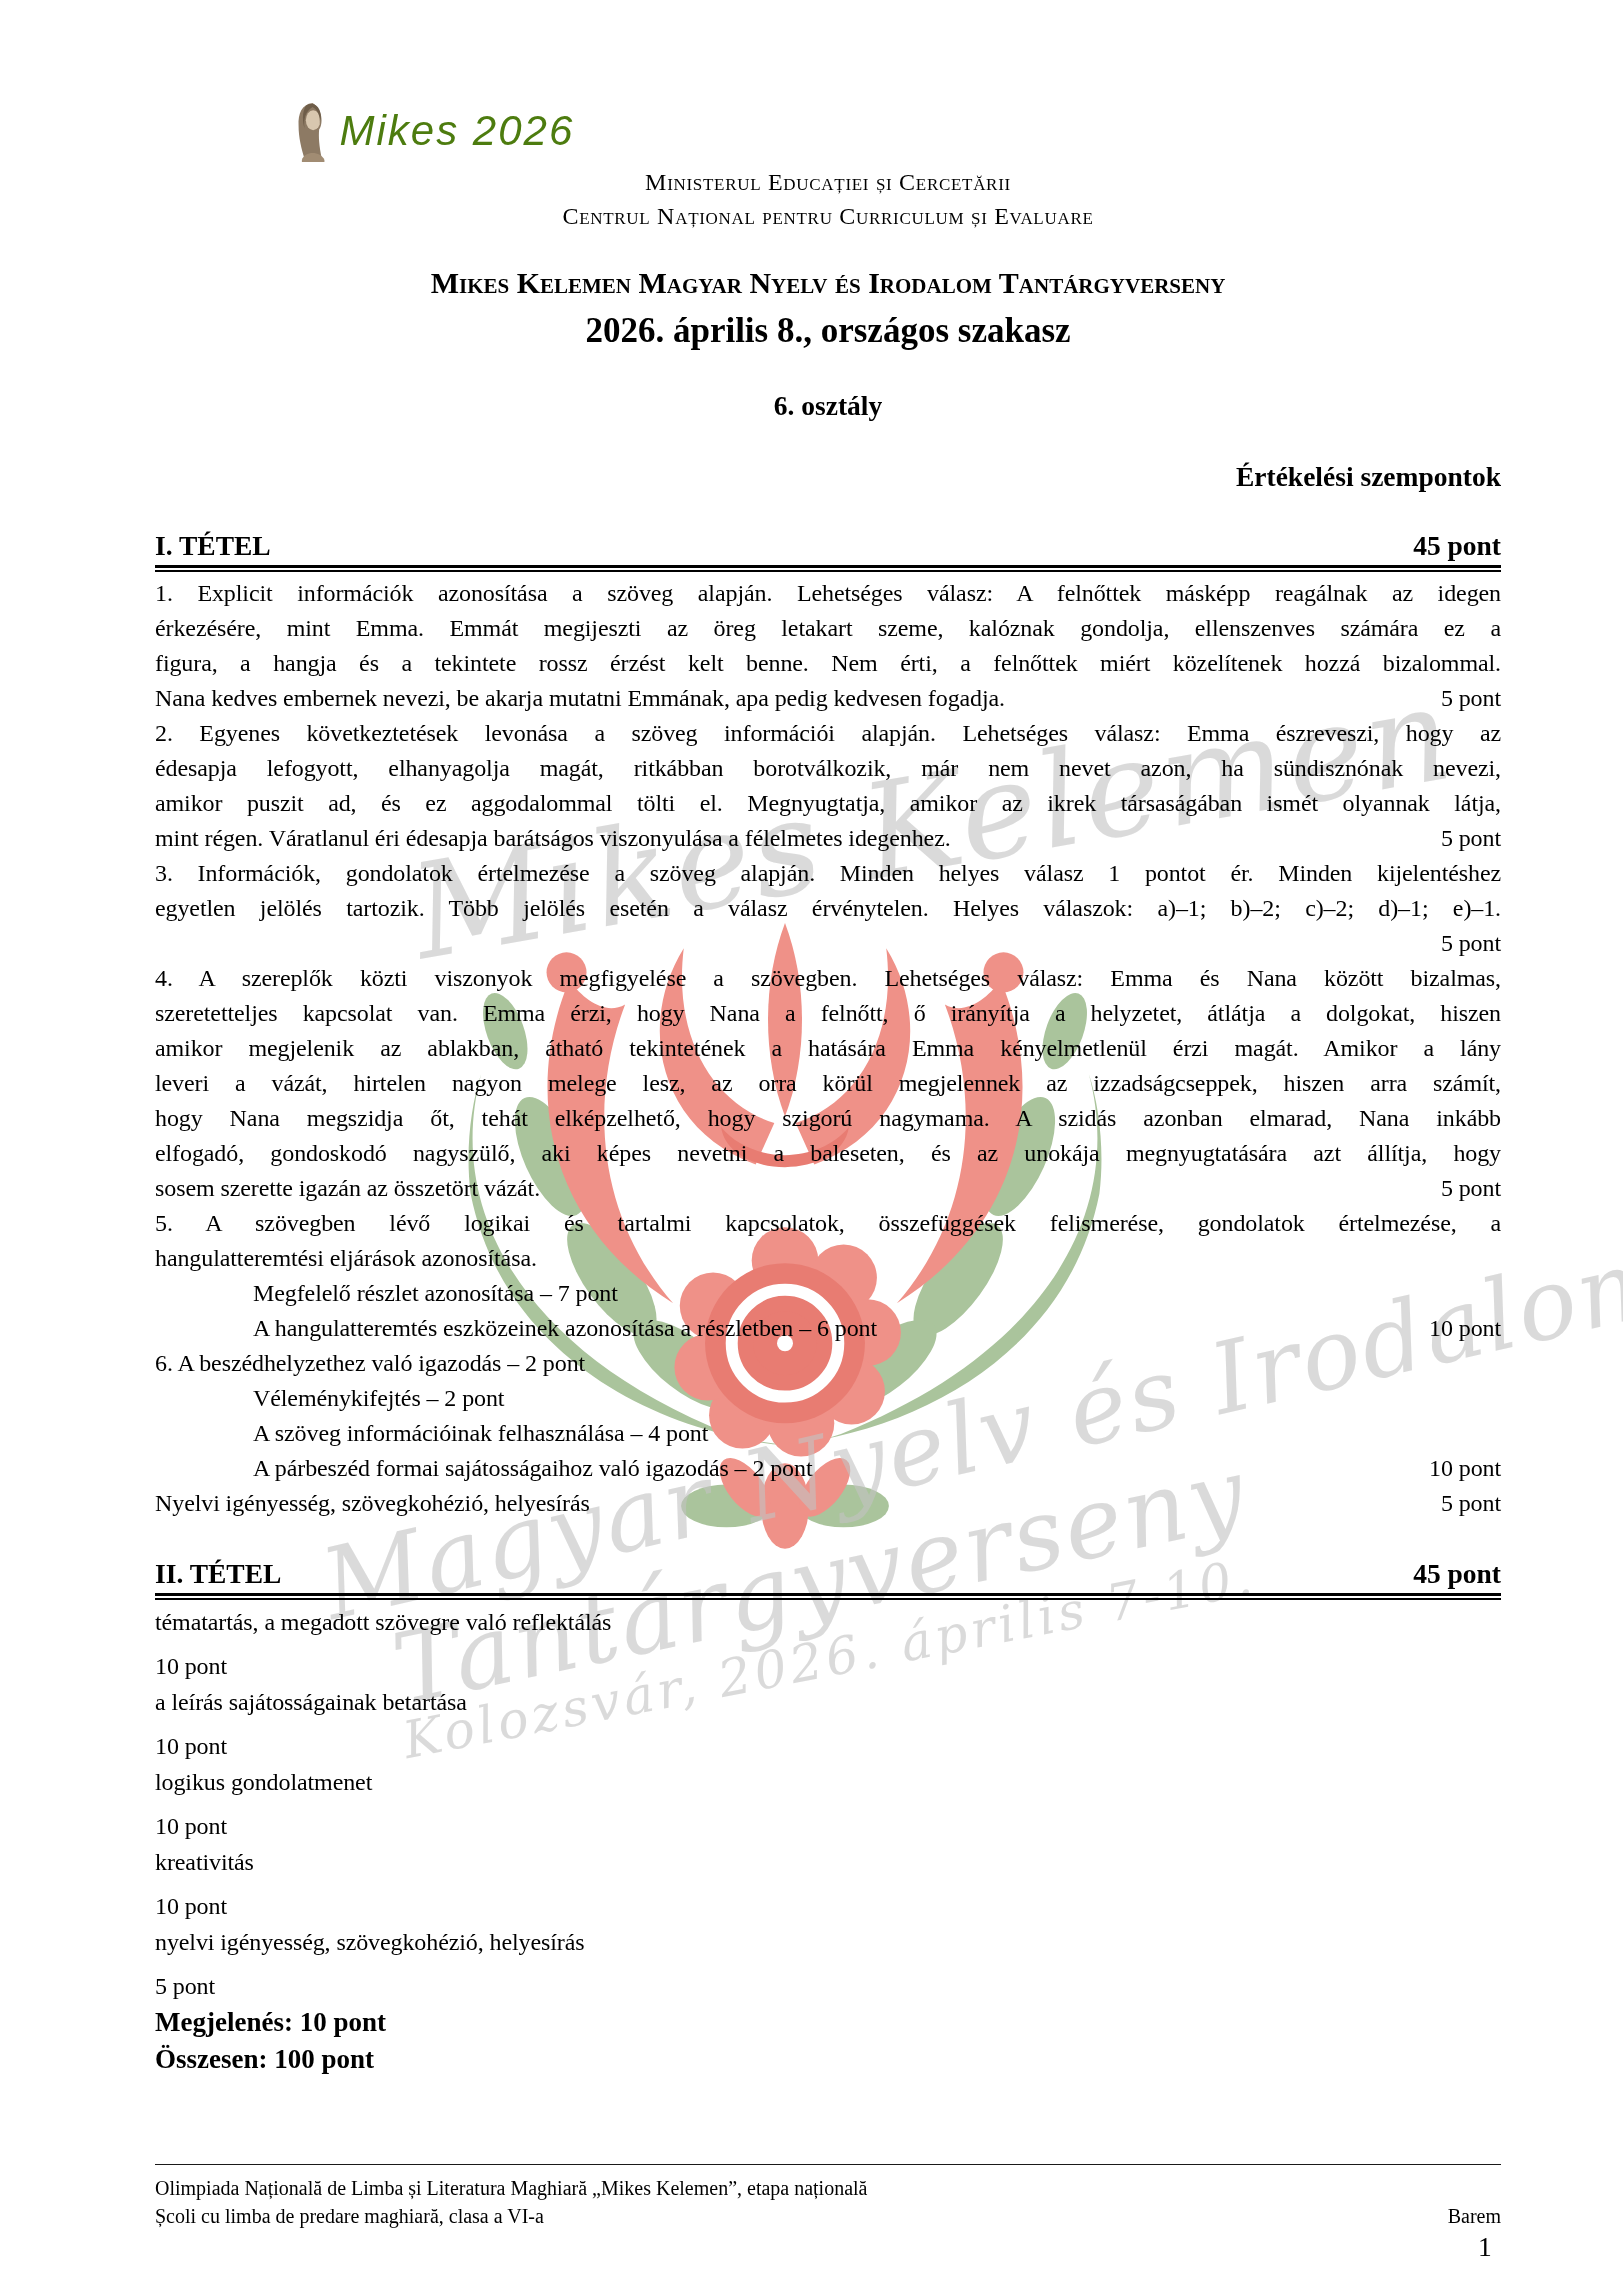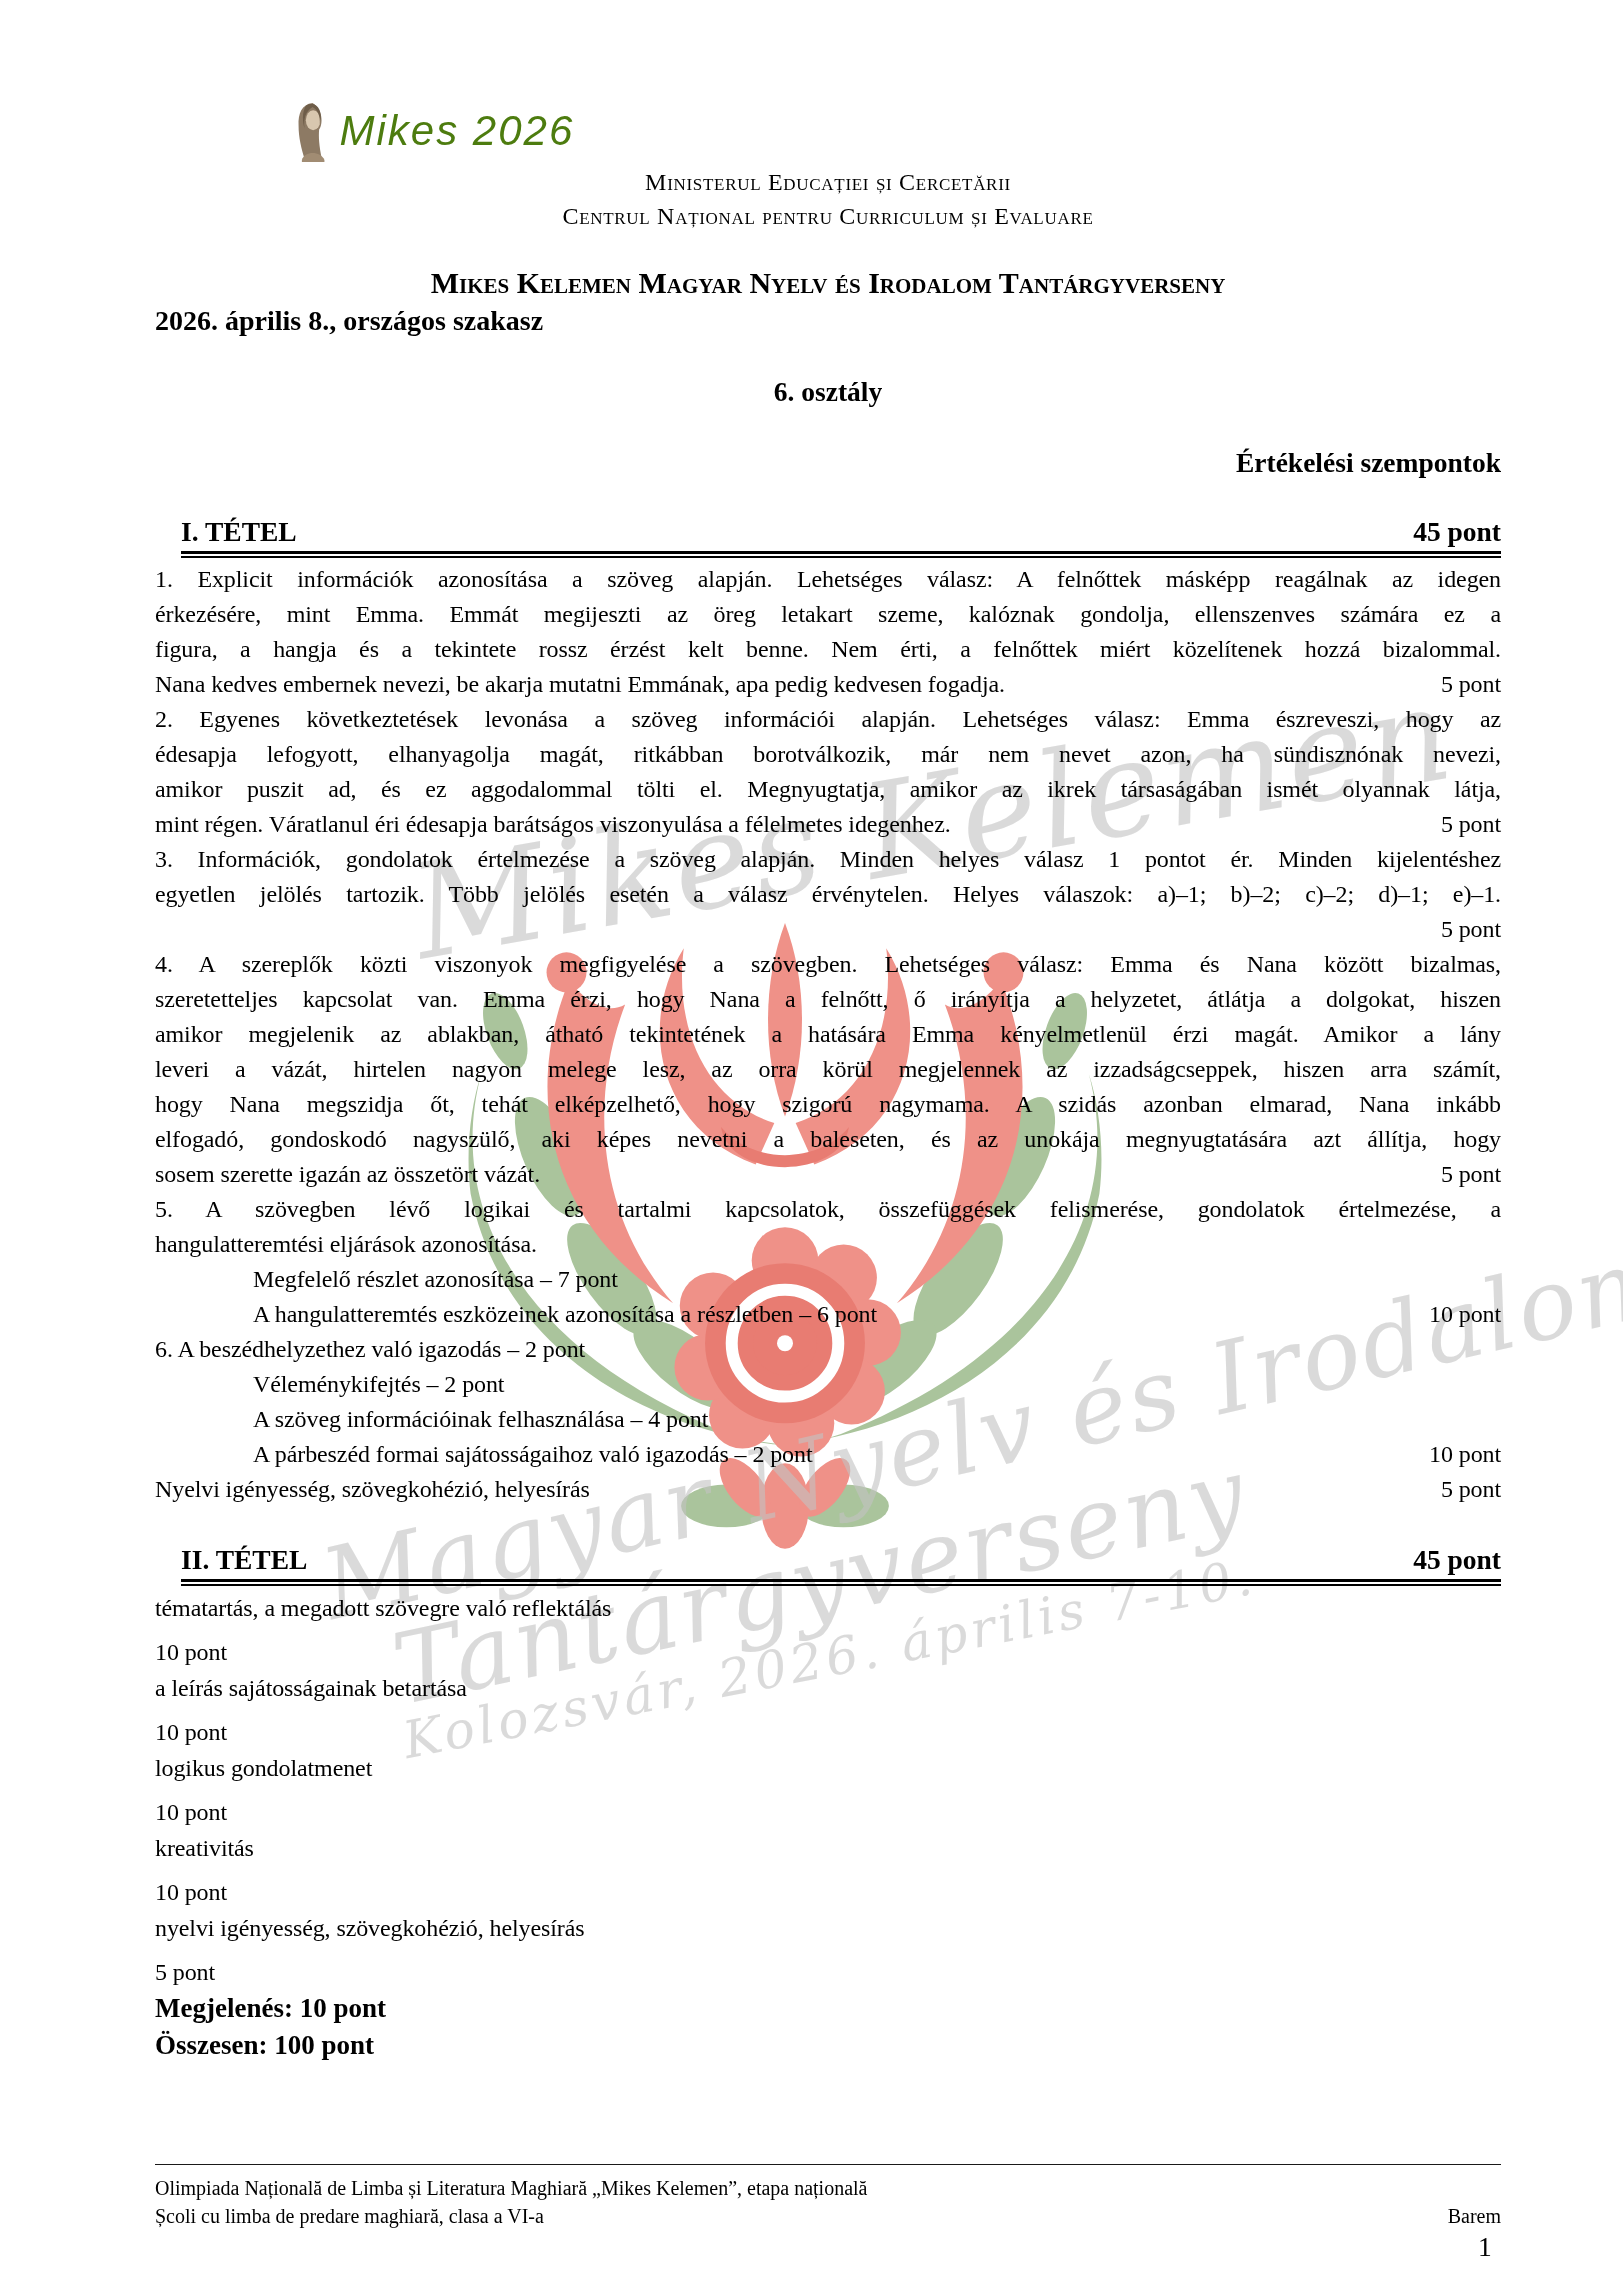--- a/index.html
+++ b/index.html
@@ -22,27 +22,27 @@
   .ws1{left:406px; top:746px; font-size:131px; transform:rotate(-10deg);}
   .ws2{left:307px; top:1374px; font-size:98px; transform:rotate(-13deg);}
   .ws3{left:386px; top:1524px; font-size:98px; transform:rotate(-12deg);}
   .ws4{left:396px; top:1629px; font-size:51px;  transform:rotate(-11deg); letter-spacing:3.9px;}
   
   .content{position:relative; z-index:2; padding:98px 122px 0 155px;}
   .logo-row{display:flex; align-items:center; gap:6.5px; margin-left:137px; height:65px;}
   .logo-text{font-family:Liberation Sans, sans-serif; font-style:italic; font-size:42px; color:#4d7c0f; letter-spacing:2px;}
   .ministry{ text-align:center; font-size:24px; line-height:30px; font-variant:small-caps; letter-spacing:0.7px; margin-top:3.9px;}
   .doc-title{text-align:center; font-size:30px; font-weight:bold; font-variant:small-caps; margin-top:35px;}
-  .doc-subtitle{text-align:left; font-size:28px; font-weight:bold; margin-top:5px;}
+  .doc-subtitle{text-align:center; font-size:35px; font-weight:bold; margin-top:11px;}
   .doc-grade{text-align:center; font-size:27.5px; font-weight:bold; margin-top:39px;}
   .doc-section{text-align:right; font-size:27.5px; font-weight:bold; margin-top:39px;}
   .rule-row{
     display:flex; justify-content:space-between; align-items:flex-end;
     font-size:27.5px; font-weight:bold; border-bottom:3.3px solid #000;
-    padding-bottom:3.3px; position:relative; margin-top:37px;margin-left:26px;
+    padding-bottom:3.3px; position:relative; margin-top:37px;
   }
   .rule-row::after{content:""; position:absolute; left:0; right:0; bottom:-6.5px; height:1.3px; background:#000;}
   .rule-row .pts{text-decoration:none;}
   .body-block{margin-top:7.9px; font-size:24px; line-height:35px; letter-spacing:-0.1px;}
   .jline{text-align:justify; text-align-last:justify; white-space:normal;}
   .lastline{display:flex; justify-content:space-between;gap:8px;}
   .para.indent .lastline{padding-left:98px;}
   .t2-block .lastline{line-height:36px;flex-direction:column;}
   .totals{text-align:left; font-weight:bold; font-size:27px; line-height:37px;}
   

